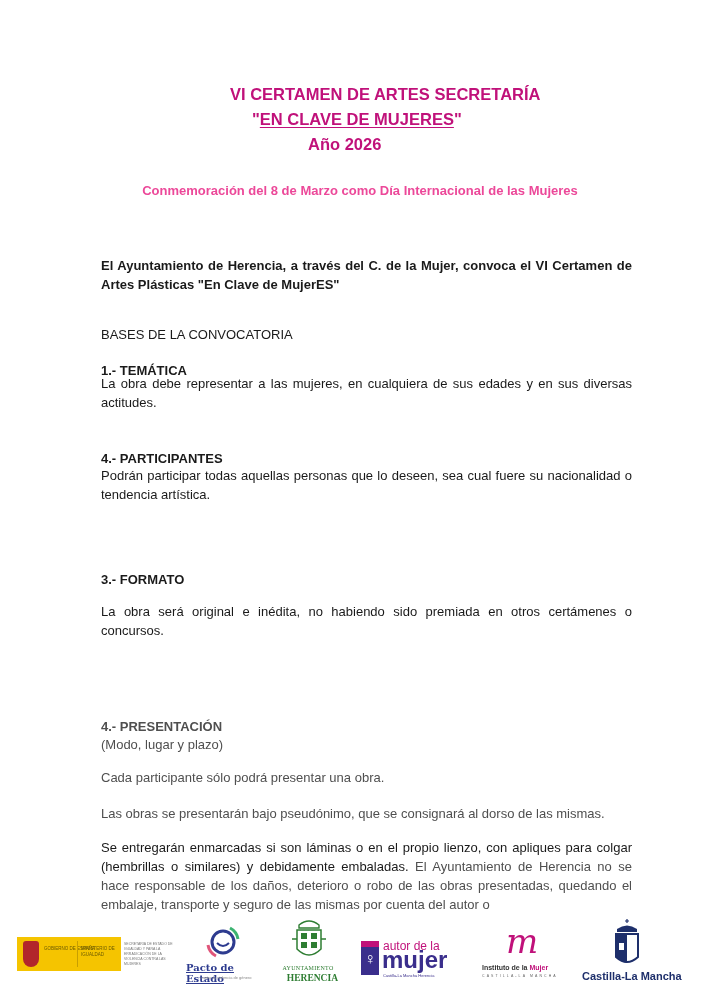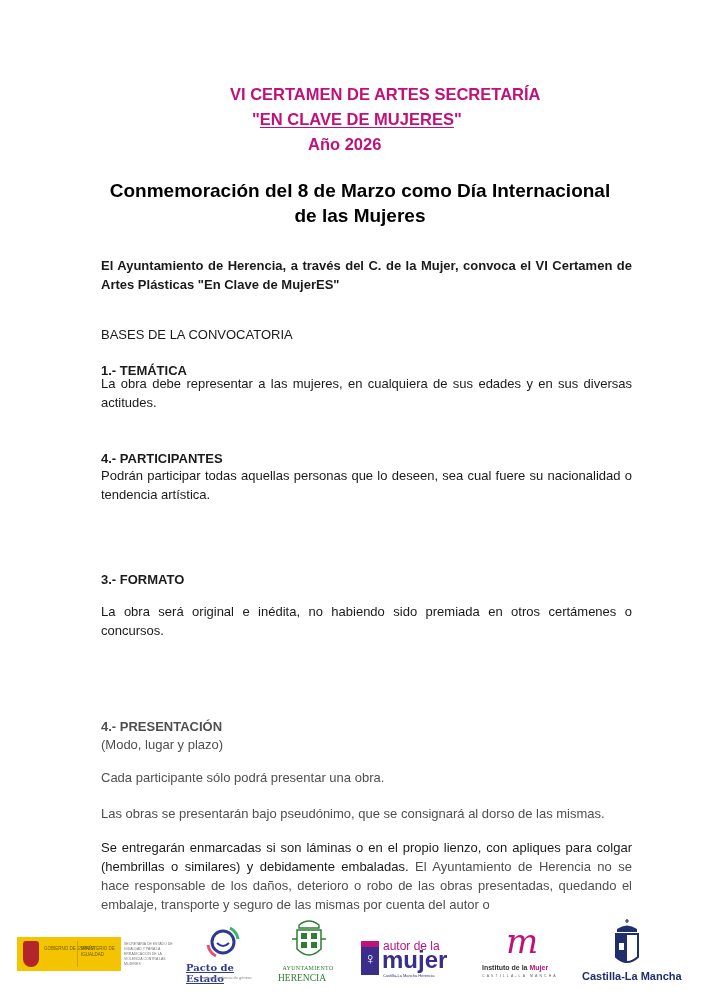--- a/index.html
+++ b/index.html
@@ -8,21 +8,21 @@
   .page { position: absolute; left: 0; top: 0; width: 707px; height: 1000px; }
 
   .title-block { position: absolute; left: 0; top: 82px; width: 707px;
                  color: #c0117a; font-weight: bold; font-size: 16.5px; line-height: 25px; }
   .title-block .l1 { position: absolute; left: 230px; top: 0; white-space: nowrap; }
   .title-block .l2 { position: absolute; left: 252px; top: 25px; white-space: nowrap; }
   .title-block .l2 u { text-decoration: underline; text-decoration-thickness: 1px; text-underline-offset: 2px; }
   .title-block .l3 { position: absolute; left: 308px; top: 50px; white-space: nowrap; }
 
   .subtitle { position: absolute; left: 100px; top: 178px; width: 520px; text-align: center;
-              color: #000000; font-weight: bold; font-size: 19px; line-height: 25px; }
+              color: #ec4899; font-weight: bold; font-size: 13px; line-height: 25px; }
 
   .body-text { position: absolute; left: 101px; width: 531px; font-size: 13px; line-height: 19px; }
   .bold { font-weight: bold; }
   .justify { text-align: justify; text-align-last: left; }
   .dark { color: #1a1a1a; }
   .gray { color: #4f4f4f; }
   .heading { font-weight: bold; font-size: 13px; }
 
   .logos { position: absolute; left: 0; top: 915px; width: 707px; height: 80px; }
   .logo { position: absolute; }
@@ -39,22 +39,22 @@
   .pacto .ring { position: absolute; left: 20px; top: 0; width: 34px; height: 34px; }
   .pacto .name { position: absolute; left: 0; top: 37px; width: 80px; text-align: left;
                  font-family: "DejaVu Serif", serif; font-weight: bold; font-size: 10px; color: #2d3b8f; text-decoration: underline; }
   .pacto .tag { position: absolute; left: 0; top: 50px; width: 80px; text-align: center;
                 font-size: 4px; color: #888; }
 
   .herencia { left: 278px; top: 0; width: 60px; height: 75px; }
   .herencia .crest { position: absolute; left: 14px; top: 2px; width: 34px; height: 46px; }
   .herencia .n1 { position: absolute; left: 0; top: 50px; width: 60px; text-align: center;
                   font-family: "Liberation Serif", serif; font-size: 6px; color: #2e7d32; letter-spacing: 0.3px; }
-  .herencia .n2 { position: absolute; left: 0; top: 58px; width: 60px; text-align: left;
-                  font-family: "Liberation Serif", serif; font-weight: normal; font-size: 9.5px; color: #2e7d32; }
+  .herencia .n2 { position: absolute; left: 0; top: 58px; width: 60px; text-align: right;
+                  font-family: "Liberation Serif", serif; font-weight: bold; font-size: 9.5px; color: #2e7d32; }
 
   .cmujer { left: 361px; top: 26px; width: 104px; height: 40px; }
   .cmujer .badge { position: absolute; left: 0; top: 4px; width: 18px; height: 30px; background: #3a2e8c; }
   .cmujer .badge-top { position: absolute; left: 0; top: 0; width: 18px; height: 6px; background: #c0117a; }
   .cmujer .sym { position: absolute; left: 0; top: 8px; width: 18px; text-align: center; color: #fff;
                  font-size: 16px; font-weight: bold; line-height: 20px; }
   .cmujer .c1 { position: absolute; left: 22px; top: -2px; font-size: 12px; color: #c0117a; white-space: nowrap; }
   .cmujer .c2 { position: absolute; left: 21px; top: 6px; font-size: 24px; font-weight: bold; color: #3a2e8c; line-height: 26px; }
   .cmujer .c3 { position: absolute; left: 22px; top: 32px; font-size: 4px; color: #3a2e8c; white-space: nowrap; }
 

